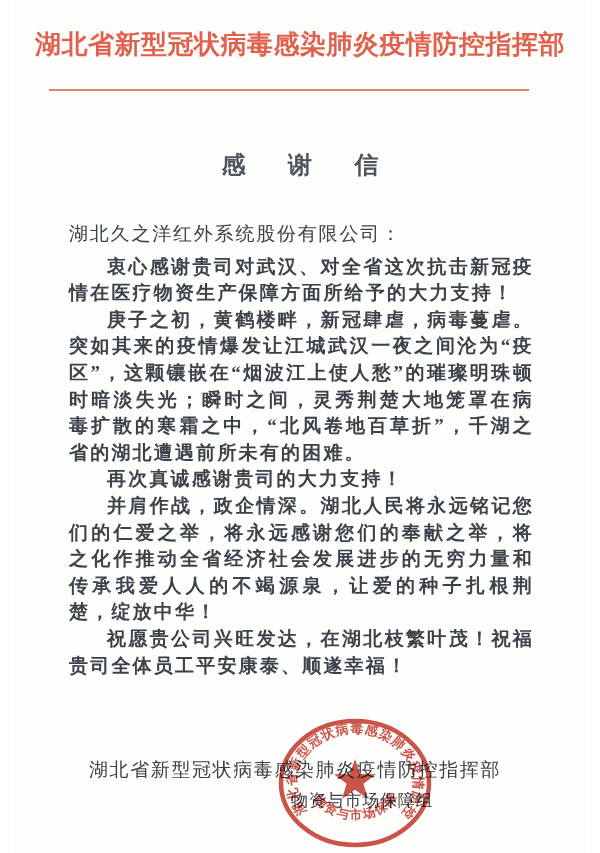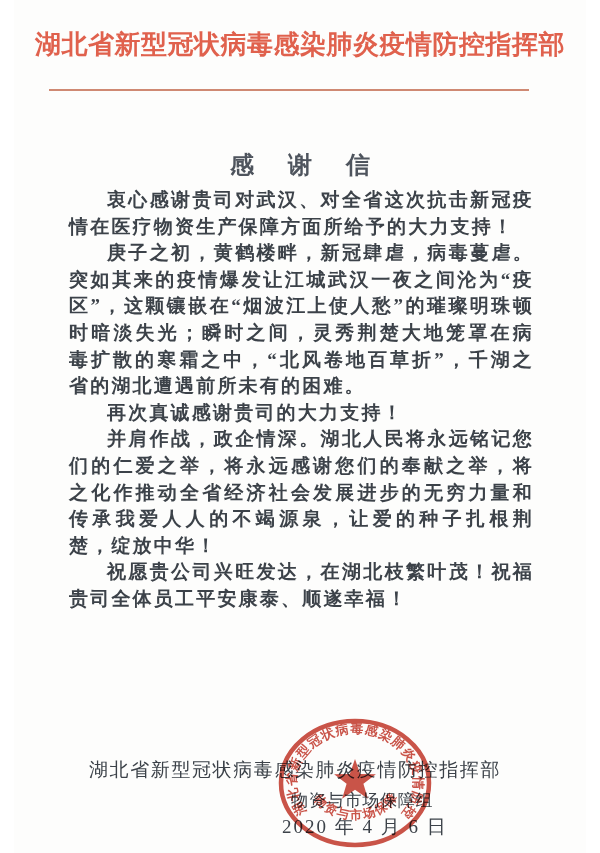--- a/index.html
+++ b/index.html
@@ -27,20 +27,21 @@
     border-top:2px solid #cf8973;
   }
   .title {
     margin:58px 0 0 0;
     text-align:center;
     font-size:24px;
     font-weight:600;
     color:#4e545d;
     letter-spacing:14px;
     text-indent:14px;
+    font-family:Liberation Mono, monospace;
   }
   .recipient {
     margin:40px 52px 0 55px;
     font-size:19px;
     letter-spacing:1.8px;
     line-height:26.6px;
   }
   .body-block { margin:6px 52px 0 55px;font-weight:bold; }
   .body-block p {
     margin:0;
@@ -72,34 +73,34 @@
 <body>
 
 <div class="page">
 
   <div class="letterhead">湖北省新型冠状病毒感染肺炎疫情防控指挥部</div>
 
   <div class="divider"></div>
 
   <h1 class="title">感 谢 信</h1>
 
+  <div class="recipient">湖北久之洋红外系统股份有限公司：</div>
 
   <div class="body-block">
     <p>衷心感谢贵司对武汉、对全省这次抗击新冠疫情在医疗物资生产保障方面所给予的大力支持！</p>
     <p>庚子之初，黄鹤楼畔，新冠肆虐，病毒蔓虐。突如其来的疫情爆发让江城武汉一夜之间沦为“疫区”，这颗镶嵌在“烟波江上使人愁”的璀璨明珠顿时暗淡失光；瞬时之间，灵秀荆楚大地笼罩在病毒扩散的寒霜之中，“北风卷地百草折”，千湖之省的湖北遭遇前所未有的困难。</p>
     <p>再次真诚感谢贵司的大力支持！</p>
     <p>并肩作战，政企情深。湖北人民将永远铭记您们的仁爱之举，将永远感谢您们的奉献之举，将之化作推动全省经济社会发展进步的无穷力量和传承我爱人人的不竭源泉，让爱的种子扎根荆楚，绽放中华！</p>
     <p>祝愿贵公司兴旺发达，在湖北枝繁叶茂！祝福贵司全体员工平安康泰、顺遂幸福！</p>
   </div>
 
   <div class="sig sig1">湖北省新型冠状病毒感染肺炎疫情防控指挥部</div>
 
   <div class="sig sig2">物资与市场保障组</div>
 
-  <div class="sig sig3">2020 年 4 月 6 日</div>
 
   <svg class="seal" viewBox="0 0 160 136" xmlns="http://www.w3.org/2000/svg">
     <ellipse cx="80" cy="66" rx="74" ry="62" fill="none" stroke="#c43c30" stroke-width="4.5"></ellipse>
     <path id="sealRingPath" d="M 31.7 94.7 A 59 50 0 1 1 128.3 94.7" fill="none"></path>
     <text class="ring-text">
       <textPath href="#sealRingPath">湖北省新型冠状病毒感染肺炎疫情防控指挥部</textPath>
     </text>
     <polygon points="80,42 85.2,56.9 100.9,57.2 88.4,66.7 92.9,81.8 80,72.8 67.1,81.8 71.6,66.7 59.1,57.2 74.8,56.9" fill="#c43c30"></polygon>
     <path id="sealBannerPath" d="M 39 82.3 A 46 36 0 0 0 121 82.3" fill="none"></path>
     <text class="banner-text">

